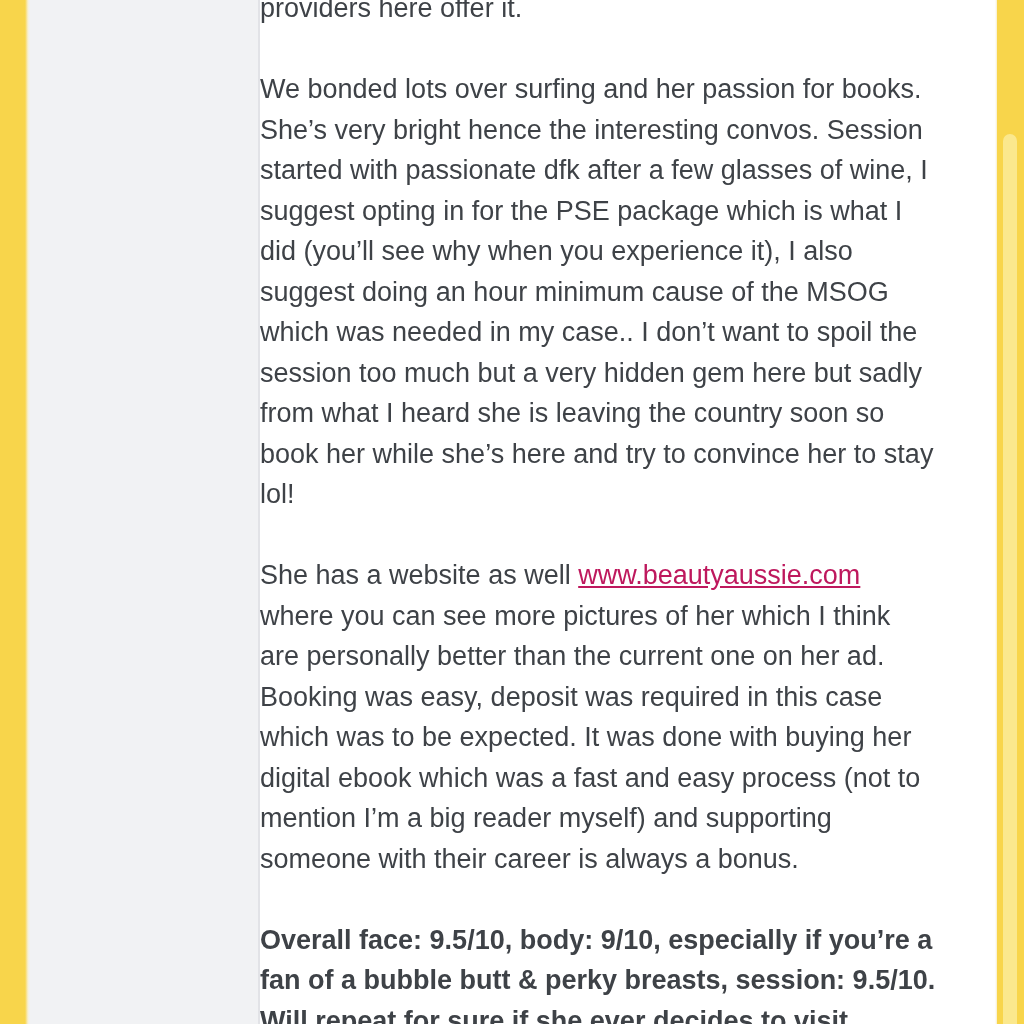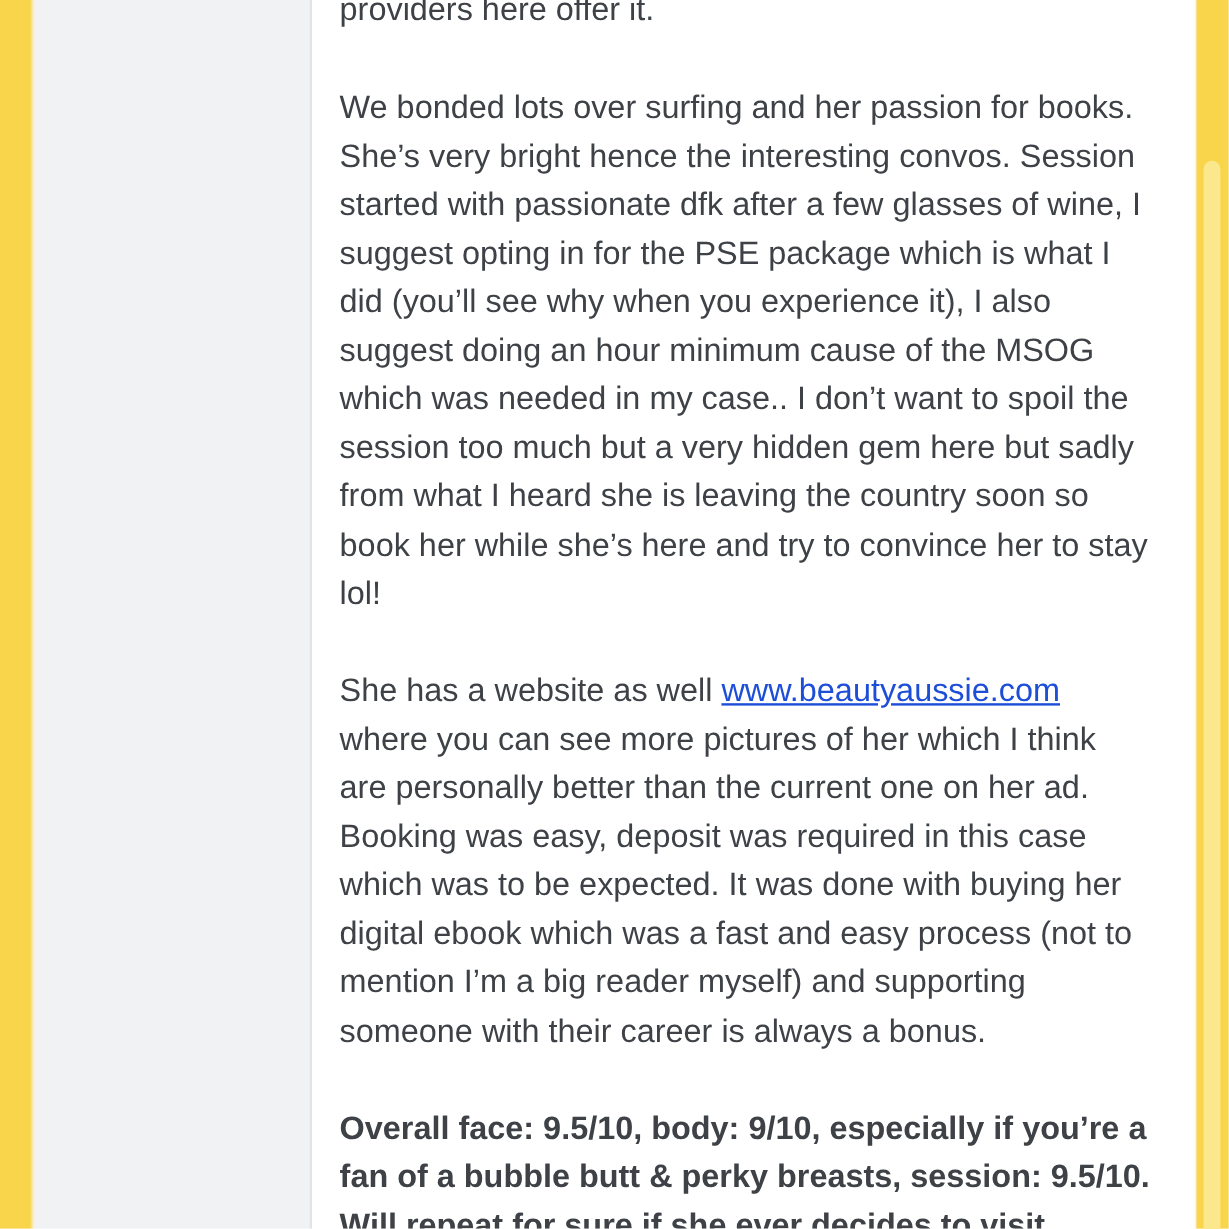--- a/index.html
+++ b/index.html
@@ -36,21 +36,20 @@
     position: absolute;
     left: 258px; top: 0; bottom: 0;
     width: 2px;
     background: #e2e3e7;
   }
   .content {
     position: absolute;
     left: 260px; top: 0; bottom: 0;
     right: 29px;
     background: #ffffff;
-    padding-left: 23px;
     overflow: hidden;
   }
   .content-fade {
     position: absolute;
     right: 27px; top: 0; bottom: 0;
     width: 2px;
     background: linear-gradient(to right, #ffffff, #f8eecb);
   }
   .right-accent {
     position: absolute;
@@ -77,21 +76,21 @@
     color: #3e4247;
     margin: 40.5px 0 0 0;
   }
   .post-text p.first {
     margin-top: 0;
   }
   .post-text p.bold {
     font-weight: 700;
   }
   .post-text a {
-    color: #1d4ed8;
+    color: #be185d;
     text-decoration: underline;
   }
 </style>
 </head>
 <body>
 
 <div class="left-accent"></div>
 <div class="left-fade"></div>
 <div class="sidebar"></div>
 <div class="sidebar-divider"></div>

